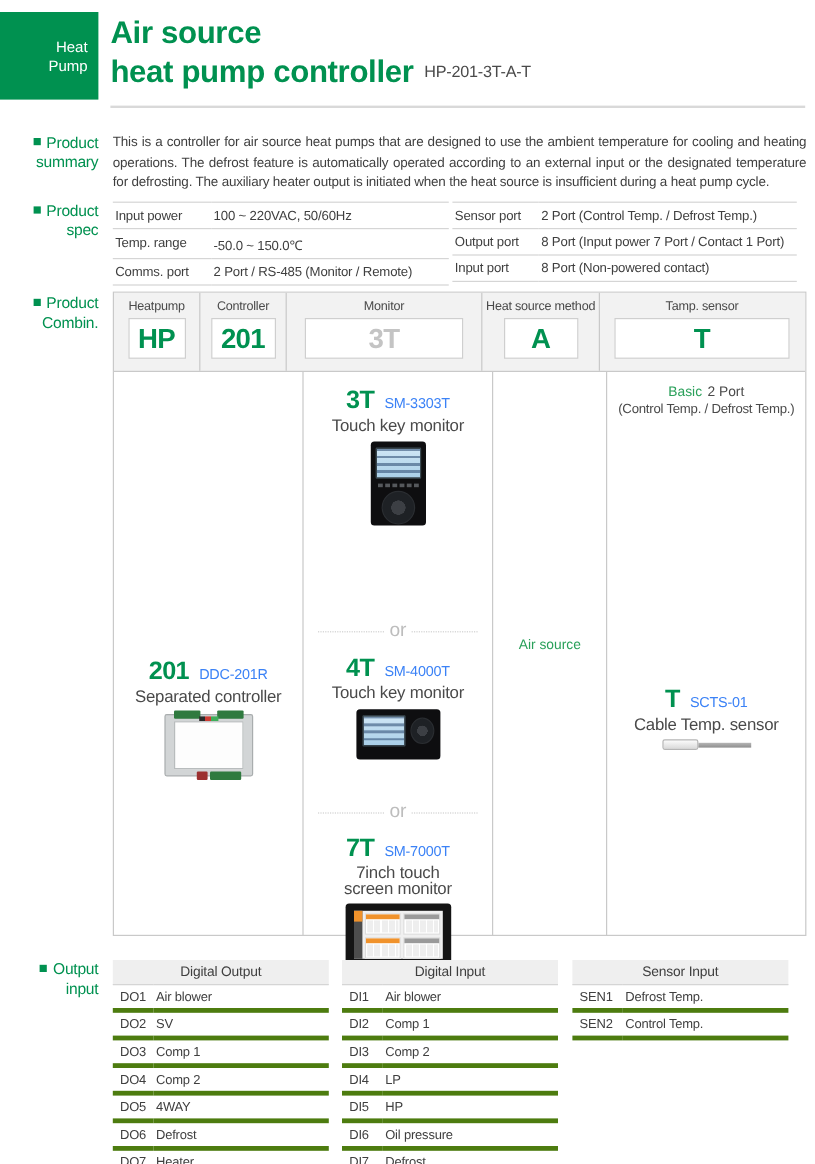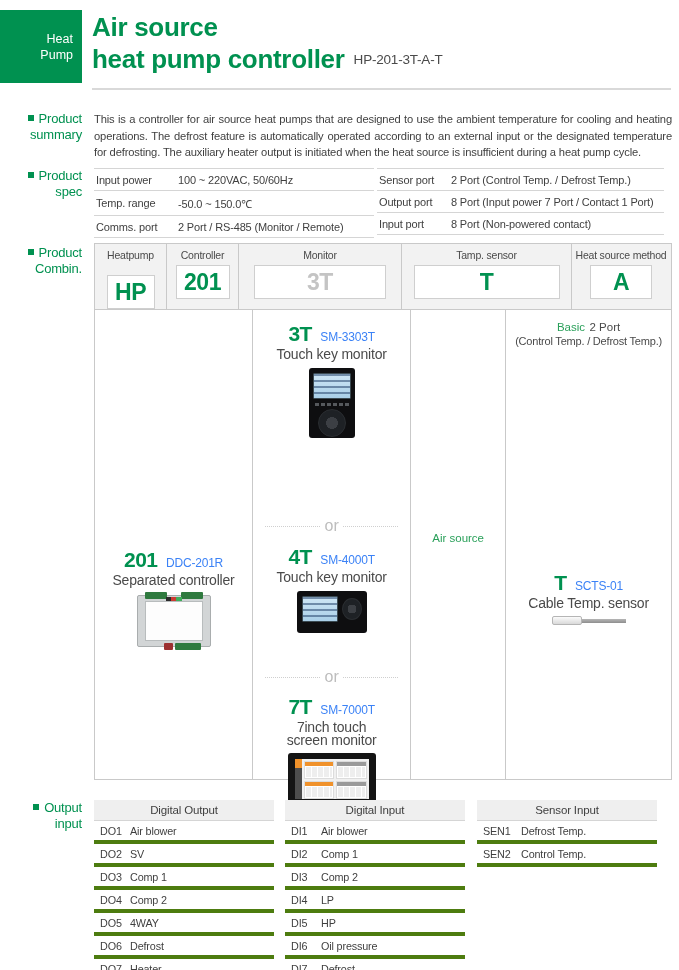--- a/index.html
+++ b/index.html
@@ -92,21 +92,21 @@
   .ch:last-child { border-right: none; }
   .ch-title { font-size: 10.5px; color: #4a4a4a; letter-spacing: -0.2px; }
   .ch-box {
     margin-top: 4px; background: #ffffff; border: 1px solid #cfcfcf;
     display: flex; align-items: center; justify-content: center;
     font-size: 23px; font-weight: bold; color: #009150;
     letter-spacing: -0.5px;
   }
   .ch-box.muted { color: #c4c4c4; }
 
-  .w-hp   { width: 72px; justify-content: space-between; }
+  .w-hp   { width: 72px; }
   .w-ctrl { width: 72px; }
   .w-mon  { width: 163px; }
   .w-heat { width: 98px; }
   .w-temp { width: 170px; }
 
   .combo-body { display: flex; height: 470px; }
   .cb {
     border-right: 1px solid #c9c9c9;
     position: relative;
   }
@@ -361,27 +361,27 @@
         <span class="ch-box" style="width:48px;height:34px;">HP</span>
       </div>
       <div class="ch w-ctrl">
         <span class="ch-title">Controller</span>
         <span class="ch-box" style="width:54px;height:34px;">201</span>
       </div>
       <div class="ch w-mon">
         <span class="ch-title">Monitor</span>
         <span class="ch-box muted" style="width:132px;height:34px;">3T</span>
       </div>
+      <div class="ch w-heat">
+        <span class="ch-title">Heat source method</span>
+        <span class="ch-box" style="width:62px;height:34px;">A</span>
+      </div>
       <div class="ch w-temp">
         <span class="ch-title">Tamp. sensor</span>
         <span class="ch-box" style="width:146px;height:34px;">T</span>
-      </div>
-      <div class="ch w-heat">
-        <span class="ch-title">Heat source method</span>
-        <span class="ch-box" style="width:62px;height:34px;">A</span>
       </div>
     </div>
 
     <div class="combo-body">
 
       <div class="cb w-left">
         <div class="pos-201 opt">
           <div>
             <span class="opt-code">201</span>
             <span class="opt-model">DDC-201R</span>

